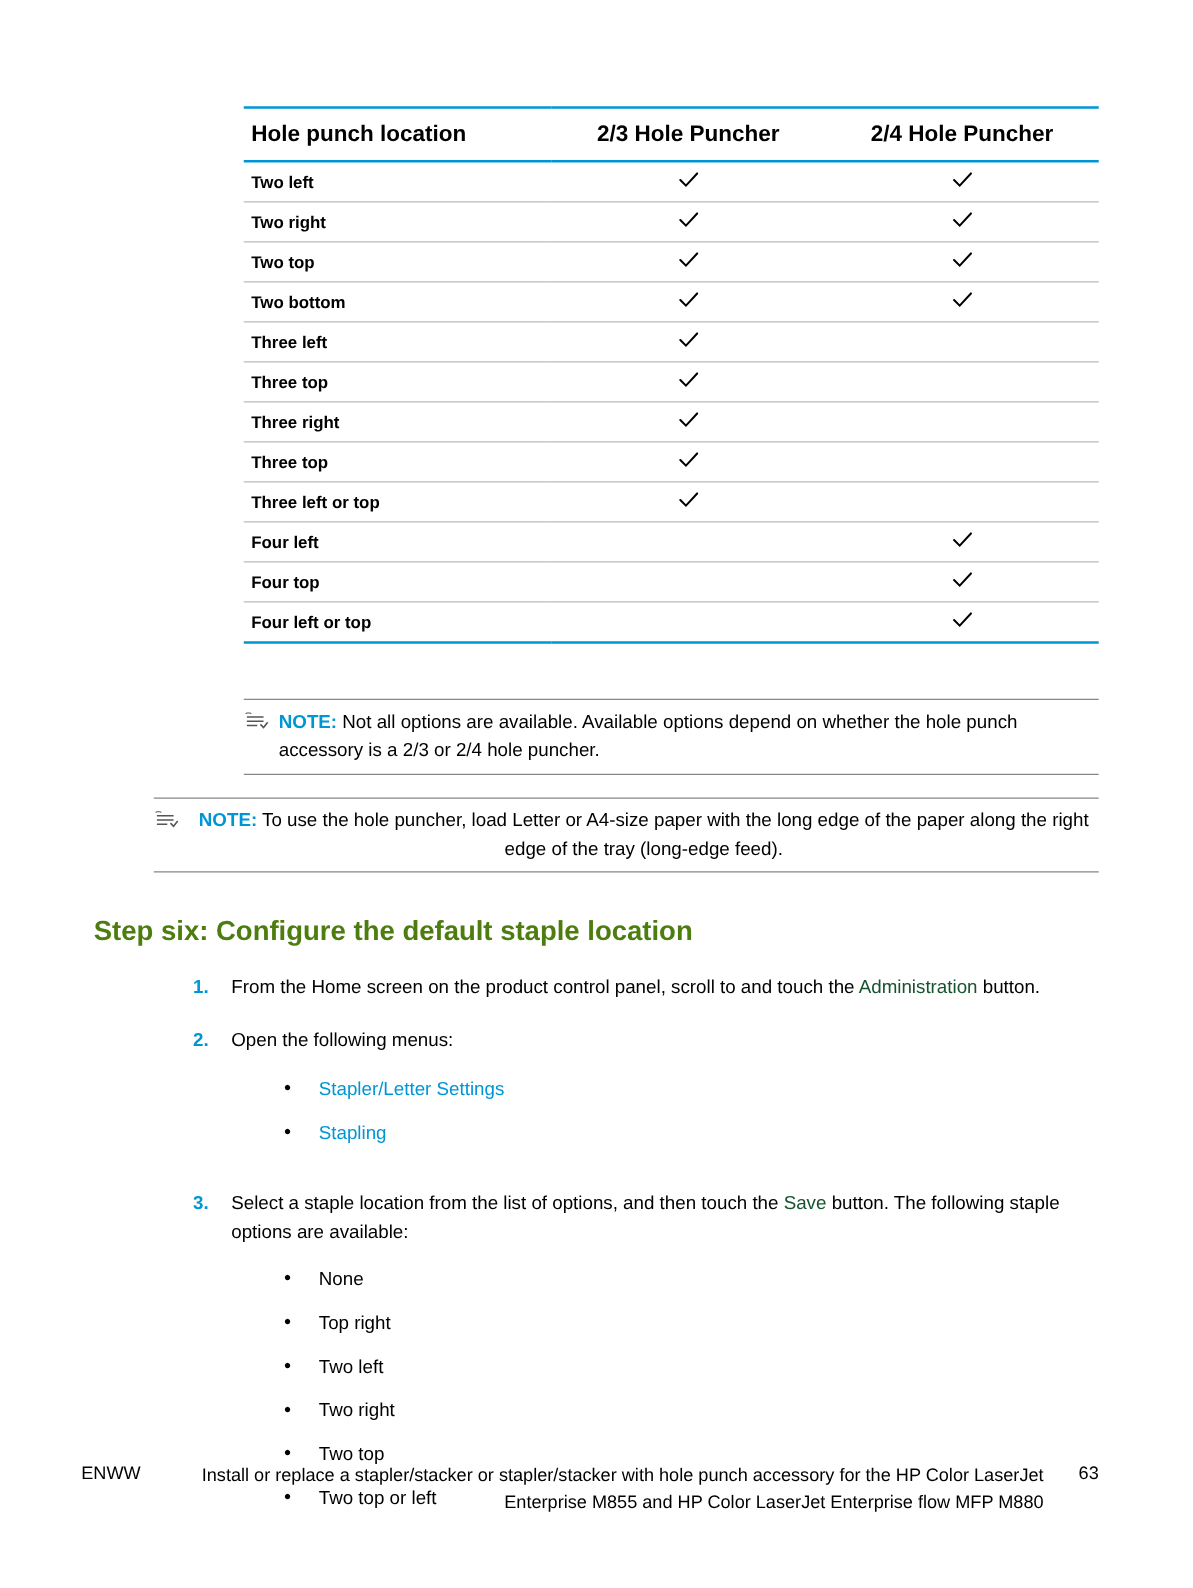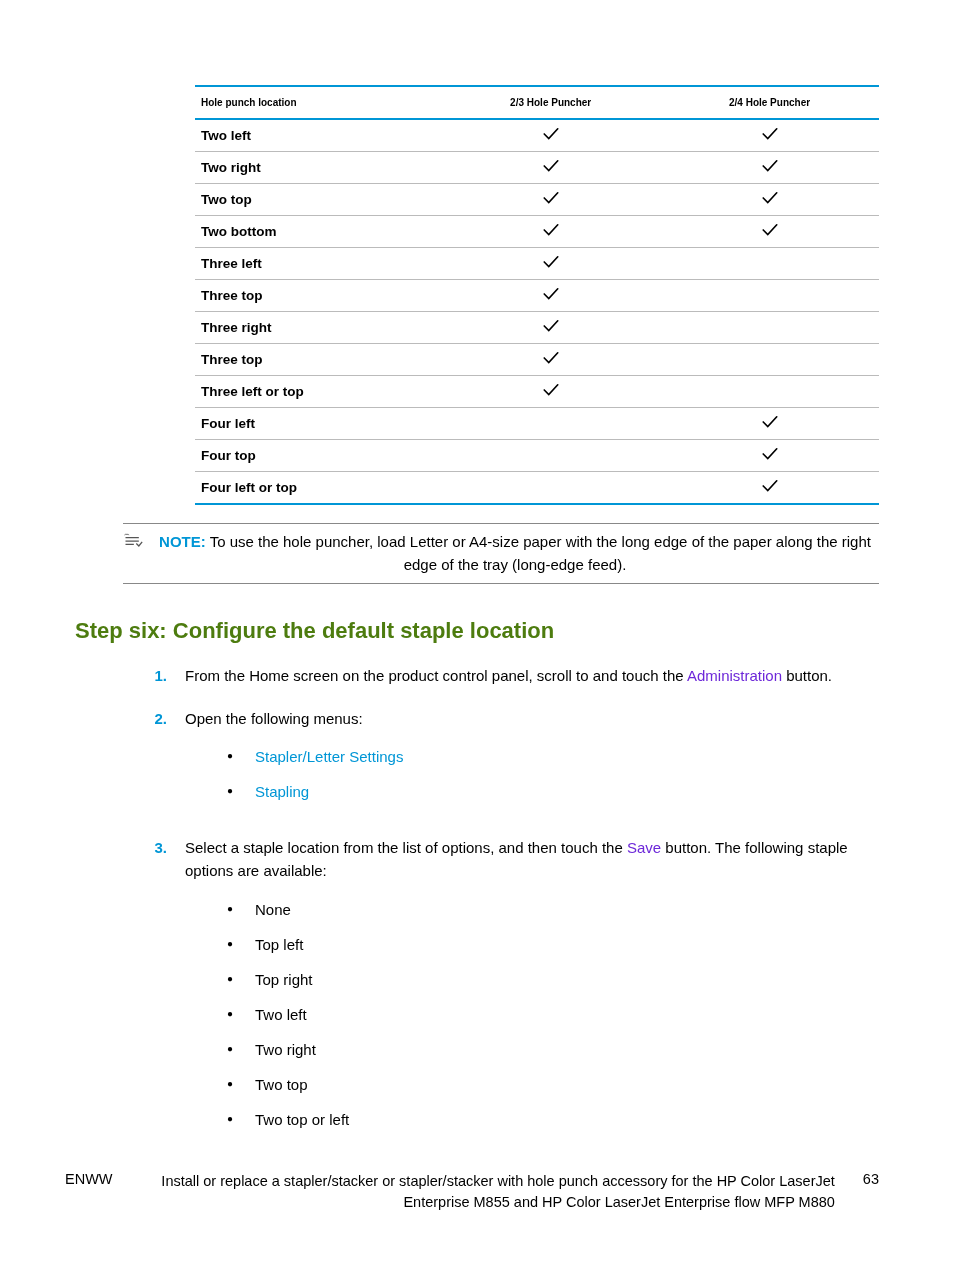--- a/index.html
+++ b/index.html
@@ -22,21 +22,21 @@
   table {
     width: 100%;
     border-collapse: collapse;
   }
   thead tr {
     border-top: 2px solid #0096d6;
     border-bottom: 2px solid #0096d6;
   }
   th {
     font-weight: bold;
-    font-size: 10px;
+    font-size: 18px;
     text-align: left;
     padding: 10px 6px;
   }
   th.center { text-align: center; }
   tbody td {
     border-bottom: 1px solid #bbb;
     padding: 7px 6px;
     font-size: 13.5px;
     font-weight: bold;
   }
@@ -84,21 +84,21 @@
     margin-bottom: 20px;
     line-height: 1.55;
   }
   ol.numbered > li .num {
     color: #0096d6;
     font-weight: bold;
     flex: 0 0 20px;
     text-align: right;
   }
   ol.numbered > li .content { flex: 1; }
-  .link { color: #6d28d9; }
+  .link { color: #14532d; }
   ul.bullets {
     list-style: none;
     margin-top: 16px;
     margin-left: 42px;
   }
   ul.bullets li {
     margin-bottom: 14px;
     position: relative;
     padding-left: 28px;
     line-height: 1.4;
@@ -231,20 +231,33 @@
             <td class="c1">Four left or top</td>
             <td class="c2"></td>
             <td class="c3"><span class="check-icon"><svg viewBox="0 0 24 18">
                   <path d="M3 9 l6 6 l12 -13" stroke="#000" stroke-width="2.2" fill="none" stroke-linecap="round"></path>
                 </svg></span></td>
           </tr>
         </tbody>
     </table>
   </div>
 
+  <div class="note-block inset">
+    <span class="note-icon">
+      <svg viewBox="0 0 24 20">
+          <path d="M3 6 h16 M3 10 h16 M3 14 h10" stroke-width="1.5"></path>
+          <path d="M16 13 l3 3 l4-5" stroke-width="1.5"></path>
+          <path d="M2 3 c0-1 1-1 1-1 h3 c0 0 1 0 1 1" stroke-width="1"></path>
+        </svg>
+    </span>
+    <div>
+      <span class="note-label">NOTE:</span>
+      <span>Not all options are available. Available options depend on whether the hole punch accessory is a 2/3 or 2/4 hole puncher.</span>
+    </div>
+  </div>
 
   <div class="note-block inset2">
     <span class="note-icon">
       <svg viewBox="0 0 24 20">
           <path d="M3 6 h16 M3 10 h16 M3 14 h10" stroke-width="1.5"></path>
           <path d="M16 13 l3 3 l4-5" stroke-width="1.5"></path>
           <path d="M2 3 c0-1 1-1 1-1 h3 c0 0 1 0 1 1" stroke-width="1"></path>
         </svg>
     </span>
     <div>
@@ -271,21 +284,20 @@
             <li>Stapling</li>
           </ul>
       </div>
     </li>
     <li>
       <span class="num">3.</span>
       <div class="content">
         <span>Select a staple location from the list of options, and then touch the </span><span class="link">Save</span><span> button. The following staple options are available:</span>
         <ul class="bullets" id="options-list">
             <li>None</li>
-            <li>Top left</li>
             <li>Top right</li>
             <li>Two left</li>
             <li>Two right</li>
             <li>Two top</li>
             <li>Two top or left</li>
           </ul>
       </div>
     </li>
   </ol>
 

